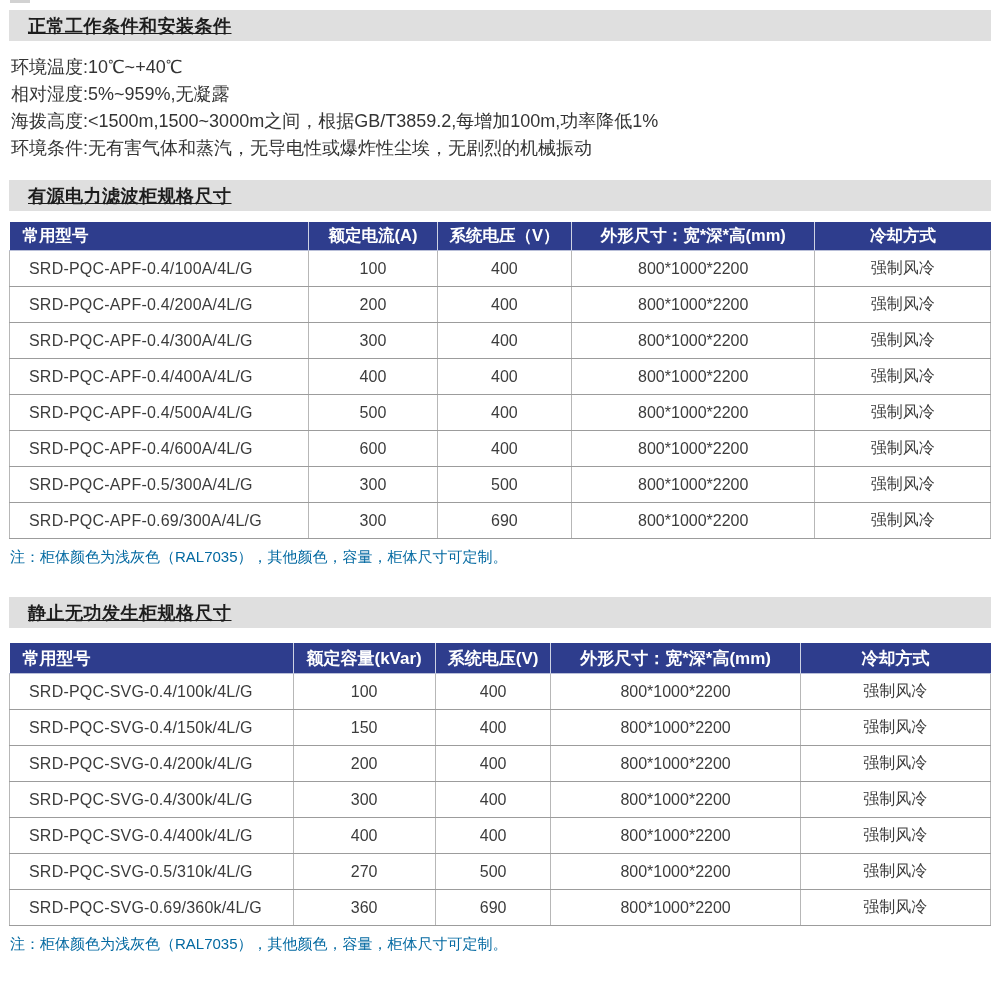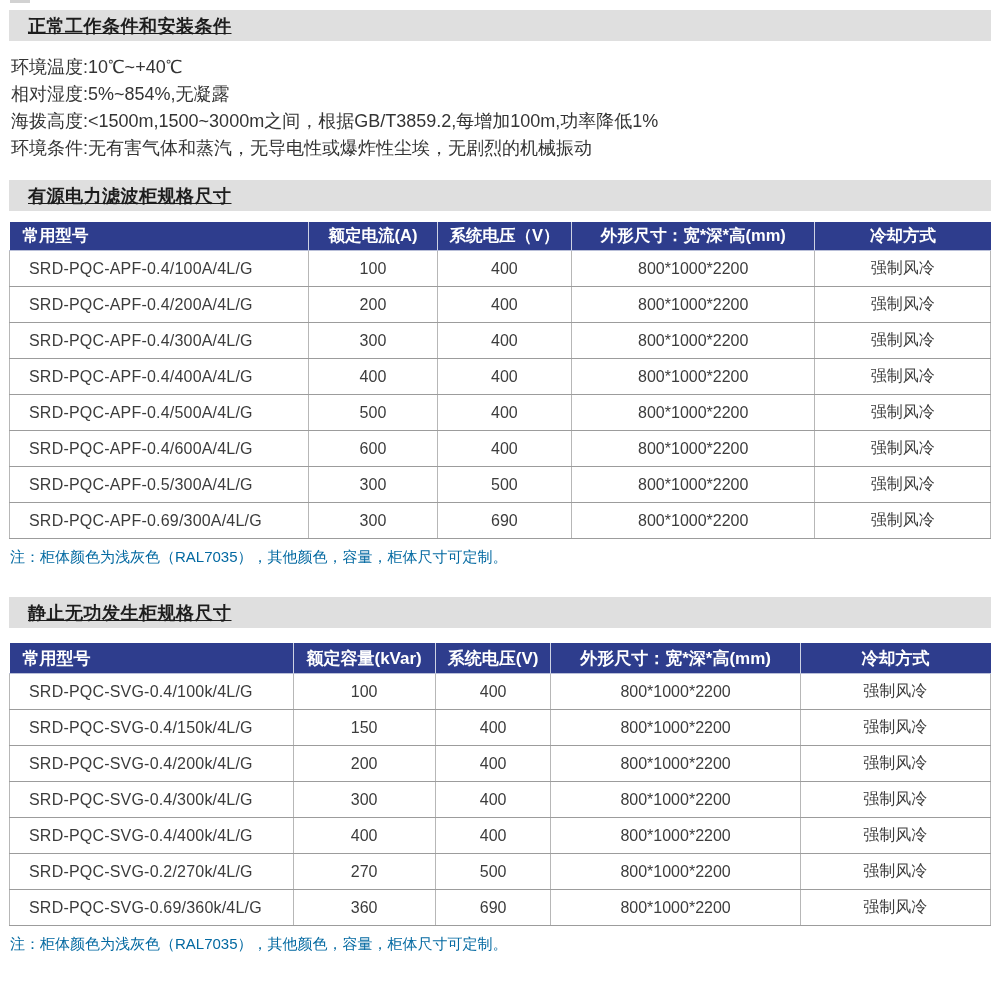--- a/index.html
+++ b/index.html
@@ -87,21 +87,21 @@
 <div class="top-sliver"></div>
 
 <div class="page">
 
   <section>
     <div class="section-bar">
       <span>正常工作条件和安装条件</span>
     </div>
     <div class="cond-lines">
         <div class="cond-line">环境温度:10℃~+40℃</div>
-        <div class="cond-line">相对湿度:5%~854%,无凝露</div>
+        <div class="cond-line">相对湿度:5%~959%,无凝露</div>
         <div class="cond-line">海拨高度:&lt;1500m,1500~3000m之间，根据GB/T3859.2,每增加100m,功率降低1%</div>
         <div class="cond-line">环境条件:无有害气体和蒸汽，无导电性或爆炸性尘埃，无剧烈的机械振动</div>
       </div>
   </section>
 
   <section>
     <div class="section-bar bar-apf">
       <span>有源电力滤波柜规格尺寸</span>
     </div>
     <table class="spec-table apf-table">
@@ -234,21 +234,21 @@
             <td>强制风冷</td>
           </tr>
           <tr>
             <td>SRD-PQC-SVG-0.4/400k/4L/G</td>
             <td>400</td>
             <td>400</td>
             <td>800*1000*2200</td>
             <td>强制风冷</td>
           </tr>
           <tr>
-            <td>SRD-PQC-SVG-0.2/270k/4L/G</td>
+            <td>SRD-PQC-SVG-0.5/310k/4L/G</td>
             <td>270</td>
             <td>500</td>
             <td>800*1000*2200</td>
             <td>强制风冷</td>
           </tr>
           <tr>
             <td>SRD-PQC-SVG-0.69/360k/4L/G</td>
             <td>360</td>
             <td>690</td>
             <td>800*1000*2200</td>

